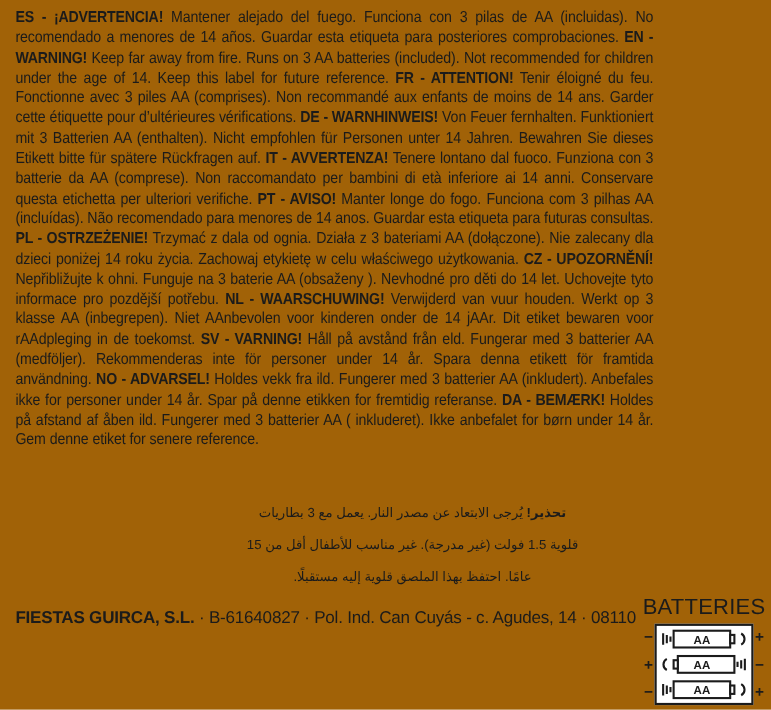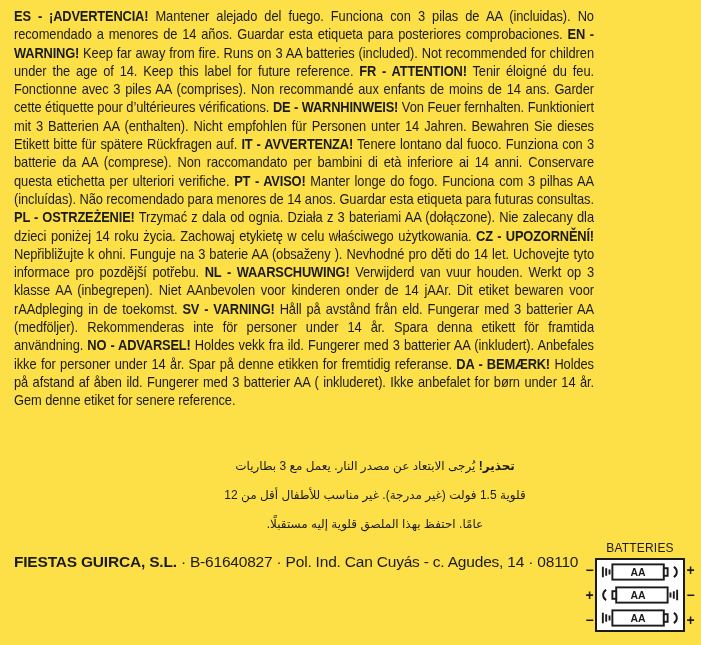--- a/index.html
+++ b/index.html
@@ -1,21 +1,21 @@
 <!DOCTYPE html>
 <html><head>
 <meta charset="utf-8">
 <style>
   html,body{margin:0;padding:0;}
   body{
     width:701px;height:645px;background:#ffffff;overflow:hidden;position:relative;
     font-family:"Liberation Sans","DejaVu Sans",sans-serif;color:#1b1b1b;
     -webkit-font-smoothing:antialiased;
   }
-  .page{position:absolute;inset:0;background:#fde047;}
+  .page{position:absolute;inset:0;background:#a16207;}
 
   
   .warnings{
     position:absolute;left:14px;top:7px;width:648px;
     transform:scaleX(0.895);transform-origin:0 0;
     font-size:14.4px;line-height:18.3px;text-align:justify;
     letter-spacing:-0.1px;
   }
   .warnings b{font-weight:bold;letter-spacing:-0.2px;}
 
@@ -29,21 +29,21 @@
 
   
   .footer{
     position:absolute;left:14px;top:549px;width:570px;
     font-size:15.5px;line-height:26.8px;letter-spacing:-0.2px;
   }
   .footer b{font-weight:bold;margin-top:24px;}
 
   
   .batteries{position:absolute;left:584px;top:541px;width:112px;}
-  .batteries-title{font-size:12px;text-align:center;letter-spacing:0.2px;white-space:nowrap;}
+  .batteries-title{font-size:20px;text-align:center;letter-spacing:0.2px;white-space:nowrap;}
   .battery-assembly{display:flex;align-items:center;margin-top:3px;}
   .pol-col{
     width:11px;height:74px;display:flex;flex-direction:column;
     justify-content:space-around;align-items:center;
     font-size:14px;font-weight:bold;
   }
   .battery-box{
     border:2px solid #1b1b1b;width:86px;height:70px;
     display:flex;flex-direction:column;justify-content:space-around;
     align-items:center;background:#fff;
@@ -54,21 +54,21 @@
 </style>
 </head>
 <body>
 
 <div class="page">
 
   <div class="warnings"><b>ES - ¡ADVERTENCIA!</b> Mantener alejado del fuego. Funciona con 3 pilas de AA (incluidas). No recomendado a menores de 14 años. Guardar esta etiqueta para posteriores comprobaciones. <b>EN - WARNING!</b> Keep far away from fire. Runs on 3 AA batteries (included). Not recommended for children under the age of 14. Keep this label for future reference. <b>FR - ATTENTION!</b> Tenir éloigné du feu. Fonctionne avec 3 piles AA (comprises). Non recommandé aux enfants de moins de 14 ans. Garder cette étiquette pour d’ultérieures vérifications. <b>DE - WARNHINWEIS!</b> Von Feuer fernhalten. Funktioniert mit 3 Batterien AA (enthalten). Nicht empfohlen für Personen unter 14 Jahren. Bewahren Sie dieses Etikett bitte für spätere Rückfragen auf. <b>IT - AVVERTENZA!</b> Tenere lontano dal fuoco. Funziona con 3 batterie da AA (comprese). Non raccomandato per bambini di età inferiore ai 14 anni. Conservare questa etichetta per ulteriori verifiche. <b>PT - AVISO!</b> Manter longe do fogo. Funciona com 3 pilhas AA (incluídas). Não recomendado para menores de 14 anos. Guardar esta etiqueta para futuras consultas. <b>PL - OSTRZEŻENIE!</b> Trzymać z dala od ognia. Działa z 3 bateriami AA (dołączone). Nie zalecany dla dzieci poniżej 14 roku życia. Zachowaj etykietę w celu właściwego użytkowania. <b>CZ - UPOZORNĚNÍ!</b> Nepřibližujte k ohni. Funguje na 3 baterie AA (obsaženy ). Nevhodné pro děti do 14 let. Uchovejte tyto informace pro pozdější potřebu. <b>NL - WAARSCHUWING!</b> Verwijderd van vuur houden. Werkt op 3 klasse AA (inbegrepen). Niet AAnbevolen voor kinderen onder de 14 jAAr. Dit etiket bewaren voor rAAdpleging in de toekomst. <b>SV - VARNING!</b> Håll på avstånd från eld. Fungerar med 3 batterier AA (medföljer). Rekommenderas inte för personer under 14 år. Spara denna etikett för framtida användning. <b>NO - ADVARSEL!</b> Holdes vekk fra ild. Fungerer med 3 batterier AA (inkludert). Anbefales ikke for personer under 14 år. Spar på denne etikken for fremtidig referanse. <b>DA - BEMÆRK!</b> Holdes på afstand af åben ild. Fungerer med 3 batterier AA ( inkluderet). Ikke anbefalet for børn under 14 år. Gem denne etiket for senere reference.</div>
 
   <div class="arabic">
       <div><b>تحذير!</b> يُرجى الابتعاد عن مصدر النار. يعمل مع 3 بطاريات</div>
-      <div>قلوية 1.5 فولت (غير مدرجة). غير مناسب للأطفال أقل من 12</div>
+      <div>قلوية 1.5 فولت (غير مدرجة). غير مناسب للأطفال أقل من 15</div>
       <div>عامًا. احتفظ بهذا الملصق قلوية إليه مستقبلًا.</div>
     </div>
 
   <div class="footer">
     <div>
       <b>FIESTAS GUIRCA, S.L.</b>
       <span>· B-61640827 · Pol. Ind. Can Cuyás - c. Agudes, 14 · 08110</span>
     </div>
   </div>
 

